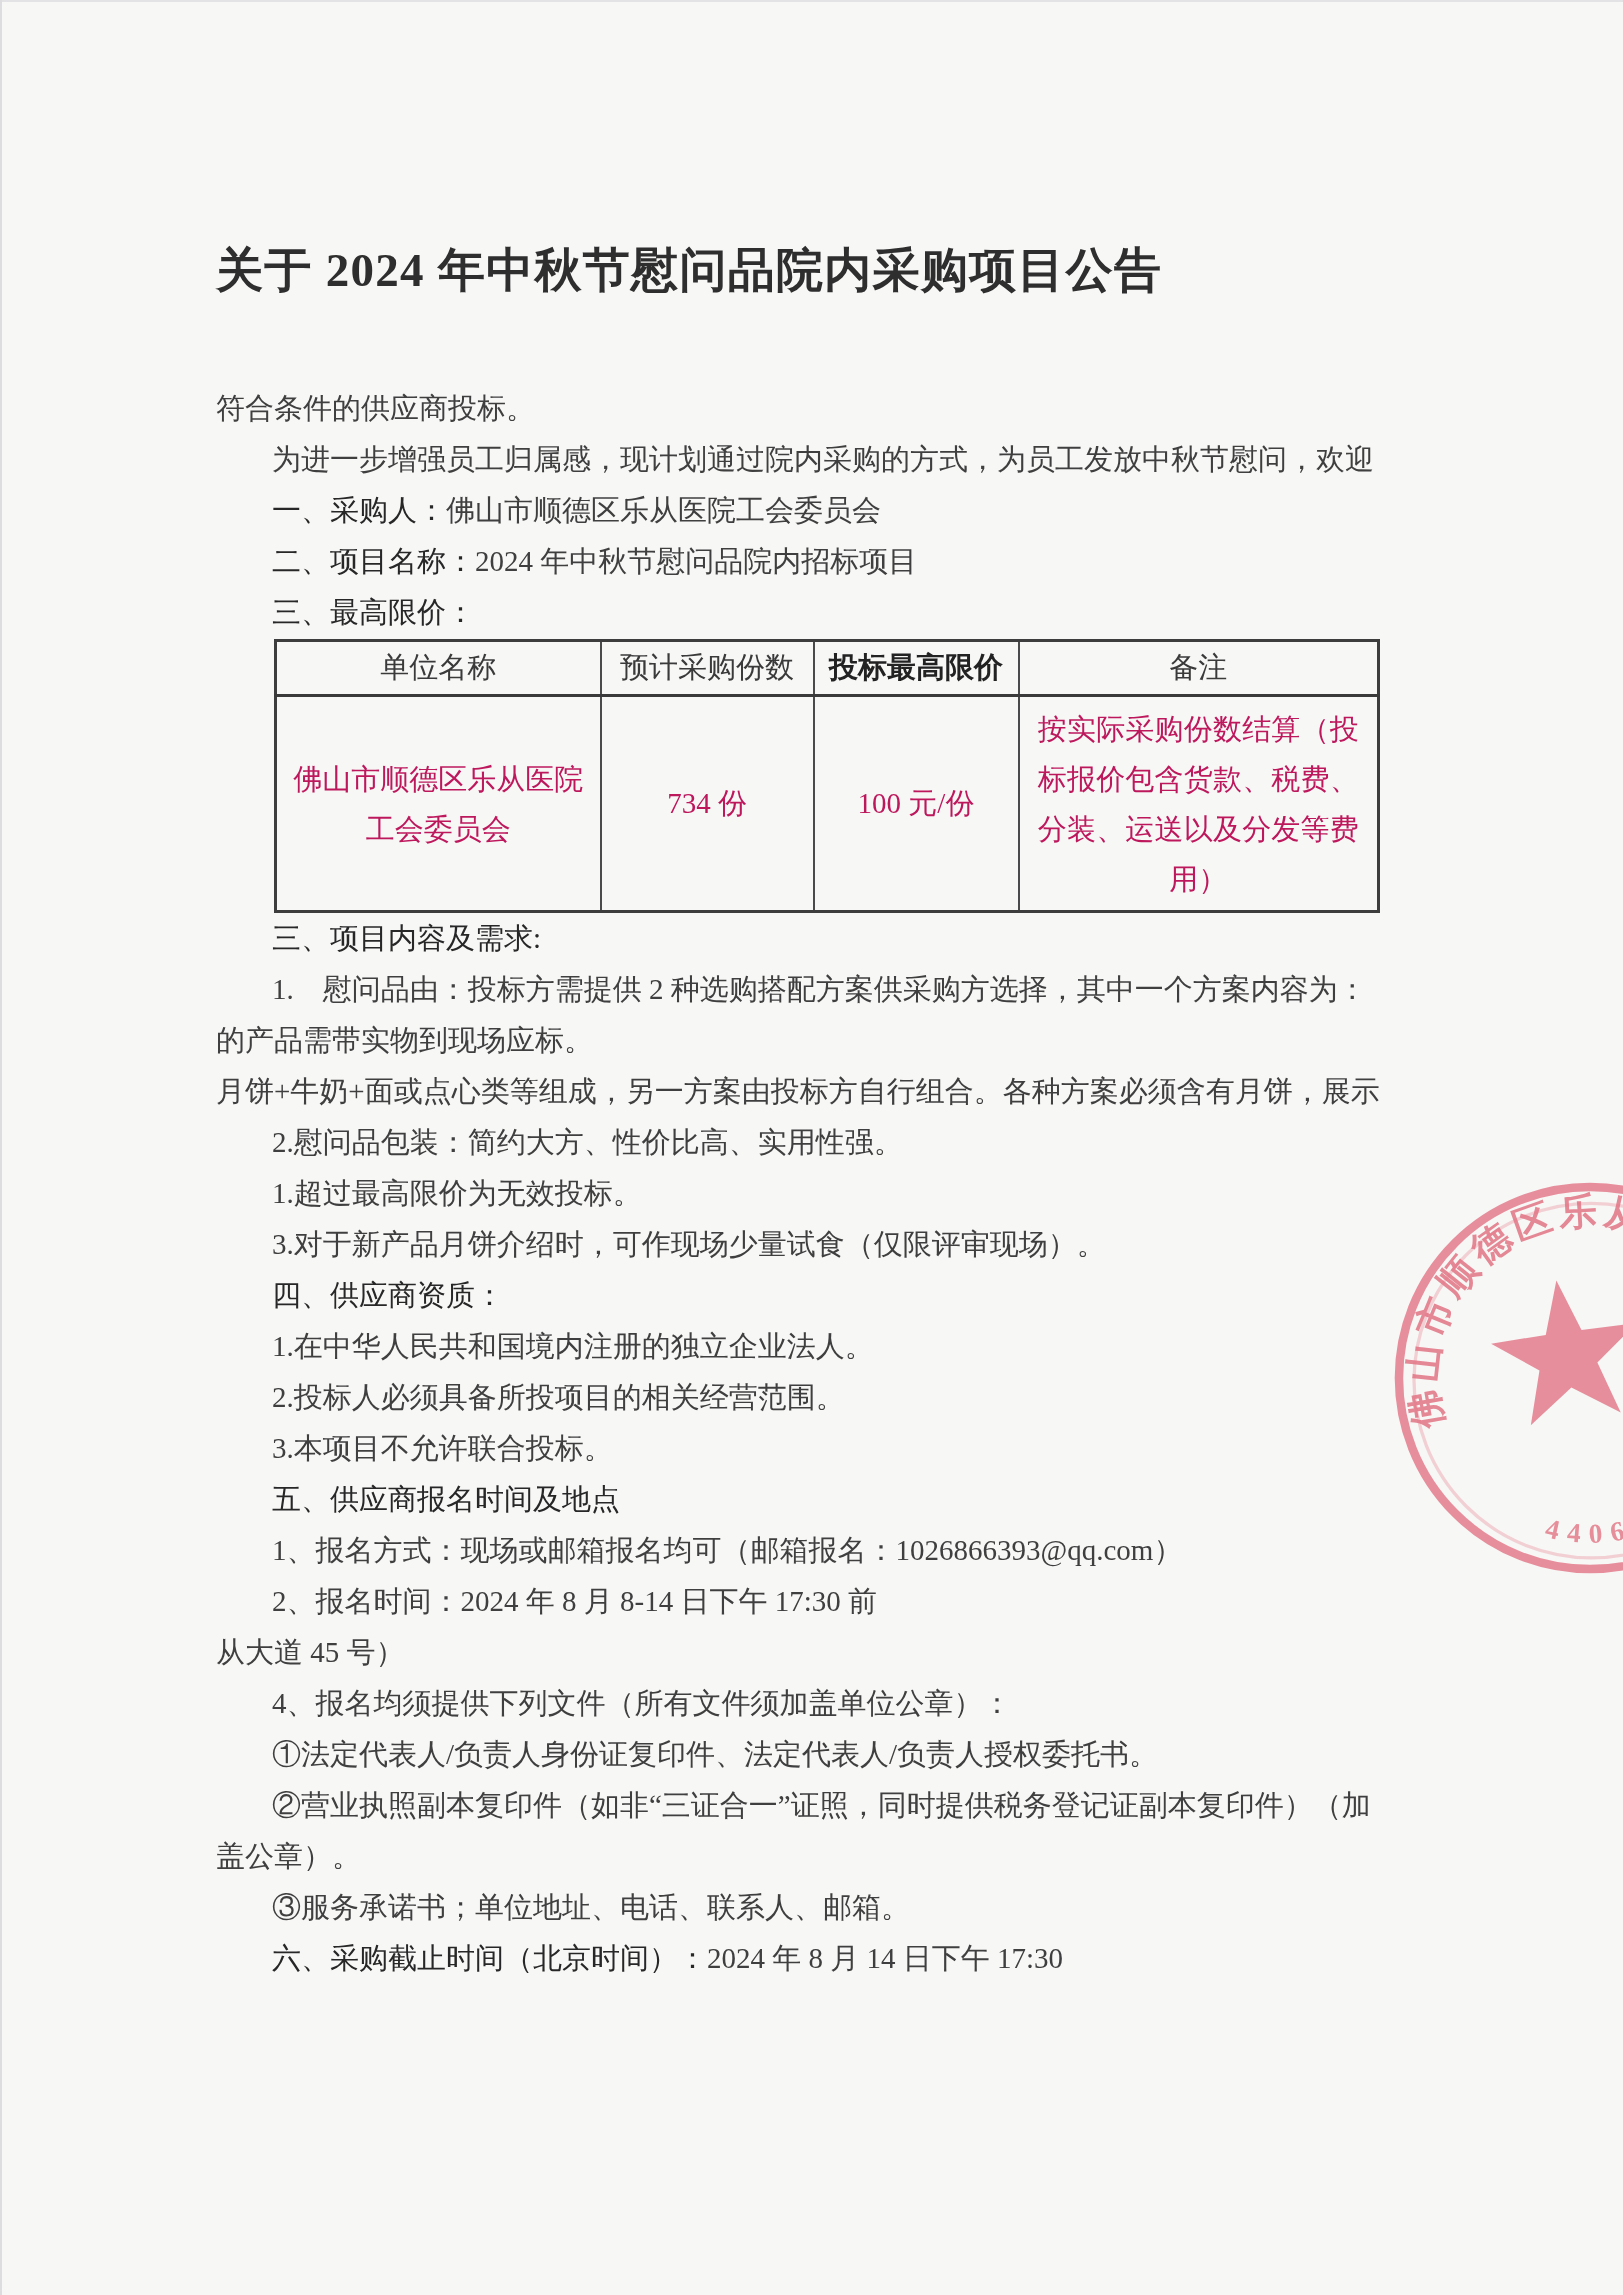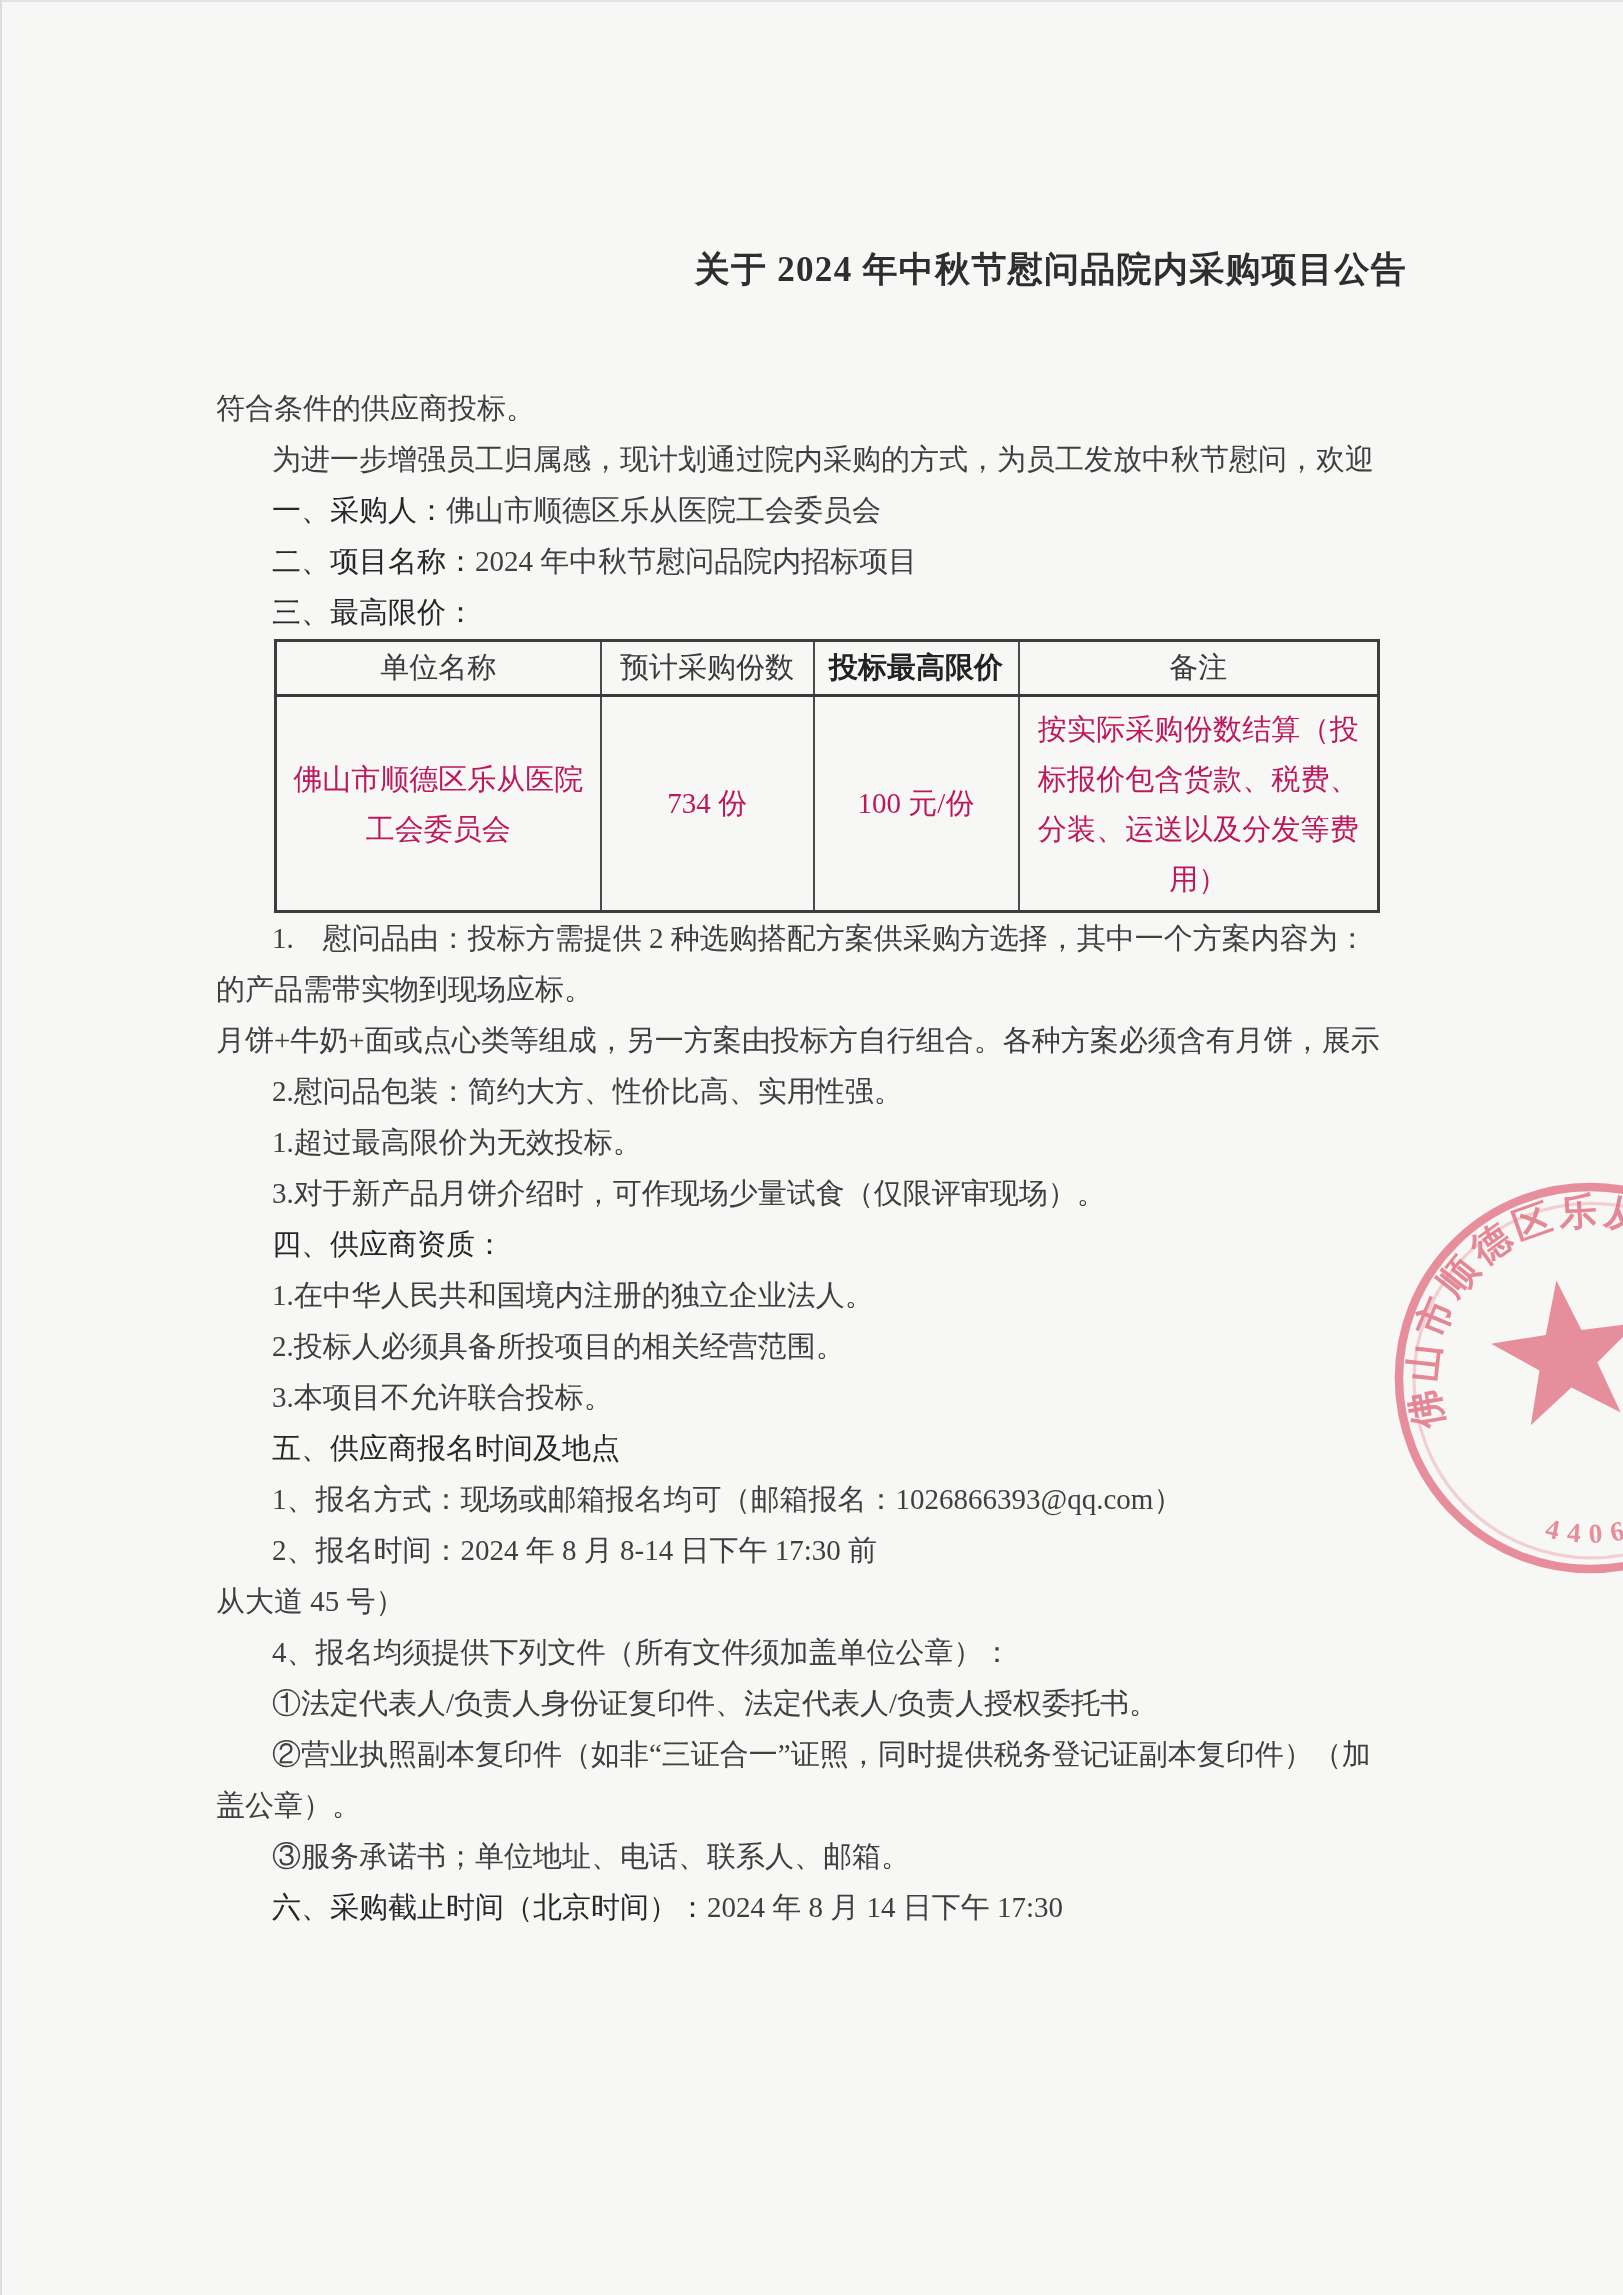--- a/index.html
+++ b/index.html
@@ -11,22 +11,22 @@
     font-family:"Liberation Serif","DejaVu Serif",serif;
     color:#3f3f3f;
     box-shadow:inset 2px 0 0 #dddddf, inset 0 2px 0 #e3e3e5;
   }
   .doc{
     position:relative;
     padding:242px 216px 0 216px;
     z-index:2;
   }
   .title{
-    text-align:right;
-    font-size:35px;
+    text-align:left;
+    font-size:47px;
     font-weight:bold;
     color:#2e2e2e;
     line-height:56px;
     letter-spacing:1.3px;
     margin-bottom:85px;
     white-space:nowrap;
   }
   .ln{
     font-size:29px;
     line-height:51px;
@@ -118,20 +118,21 @@
         <td class="note">
           <div class="cell-line">按实际采购份数结算（投</div>
           <div class="cell-line">标报价包含货款、税费、</div>
           <div class="cell-line">分装、运送以及分发等费</div>
           <div class="cell-line last">用）</div>
         </td>
       </tr>
     </tbody>
       </table>
 
+    <div class="ln ind"><b class="lbl">三、项目内容及需求:</b><span></span></div>
     <div class="ln ind"><span>1.　慰问品由：投标方需提供 2 种选购搭配方案供采购方选择，其中一个方案内容为：</span></div>
     <div class="ln"><span>的产品需带实物到现场应标。</span></div>
     <div class="ln"><span>月饼+牛奶+面或点心类等组成，另一方案由投标方自行组合。各种方案必须含有月饼，展示</span></div>
     <div class="ln ind"><span>2.慰问品包装：简约大方、性价比高、实用性强。</span></div>
     <div class="ln ind"><span>1.超过最高限价为无效投标。</span></div>
     <div class="ln ind"><span>3.对于新产品月饼介绍时，可作现场少量试食（仅限评审现场）。</span></div>
     <div class="ln ind"><b class="lbl">四、供应商资质：</b><span></span></div>
     <div class="ln ind"><span>1.在中华人民共和国境内注册的独立企业法人。</span></div>
     <div class="ln ind"><span>2.投标人必须具备所投项目的相关经营范围。</span></div>
     <div class="ln ind"><span>3.本项目不允许联合投标。</span></div>

